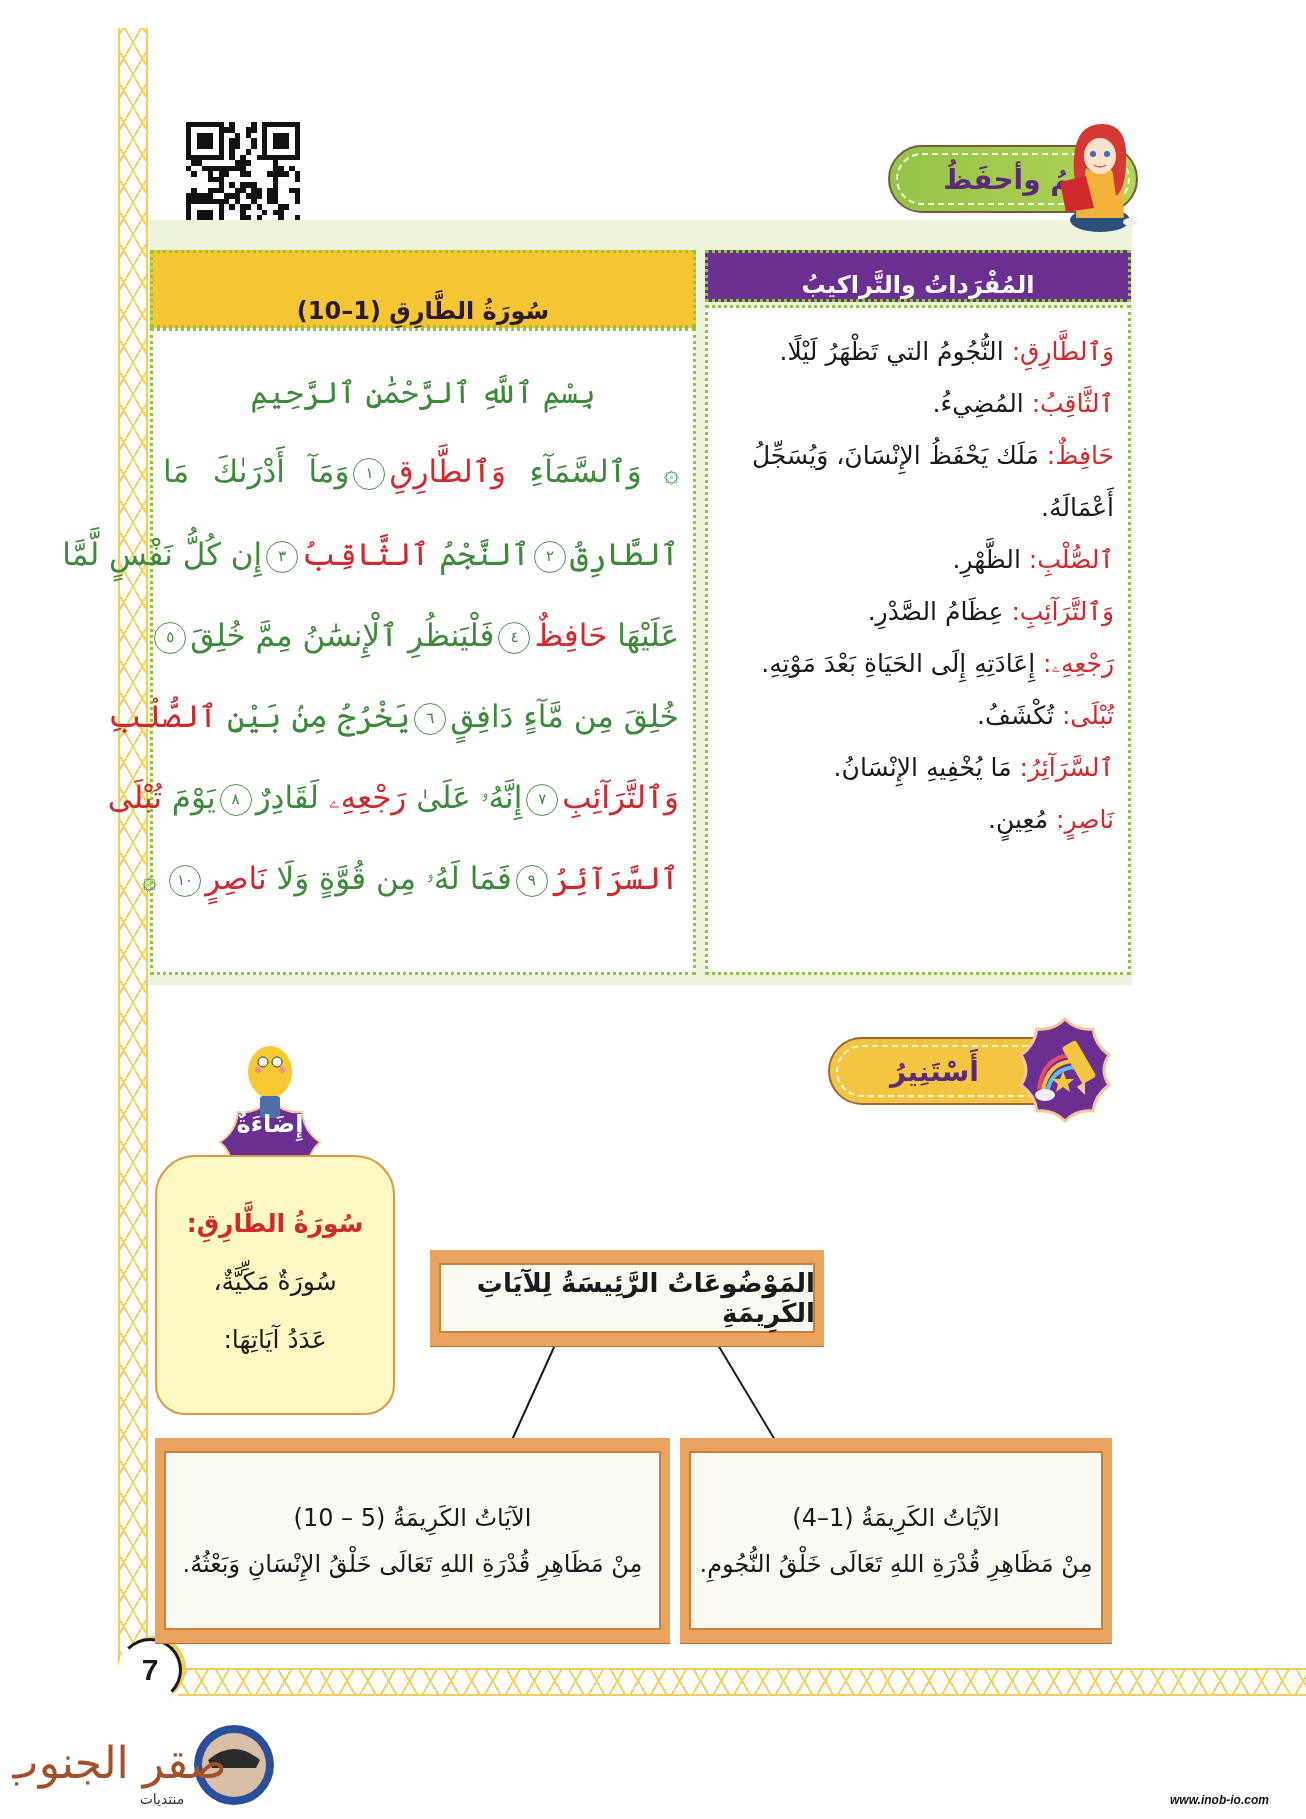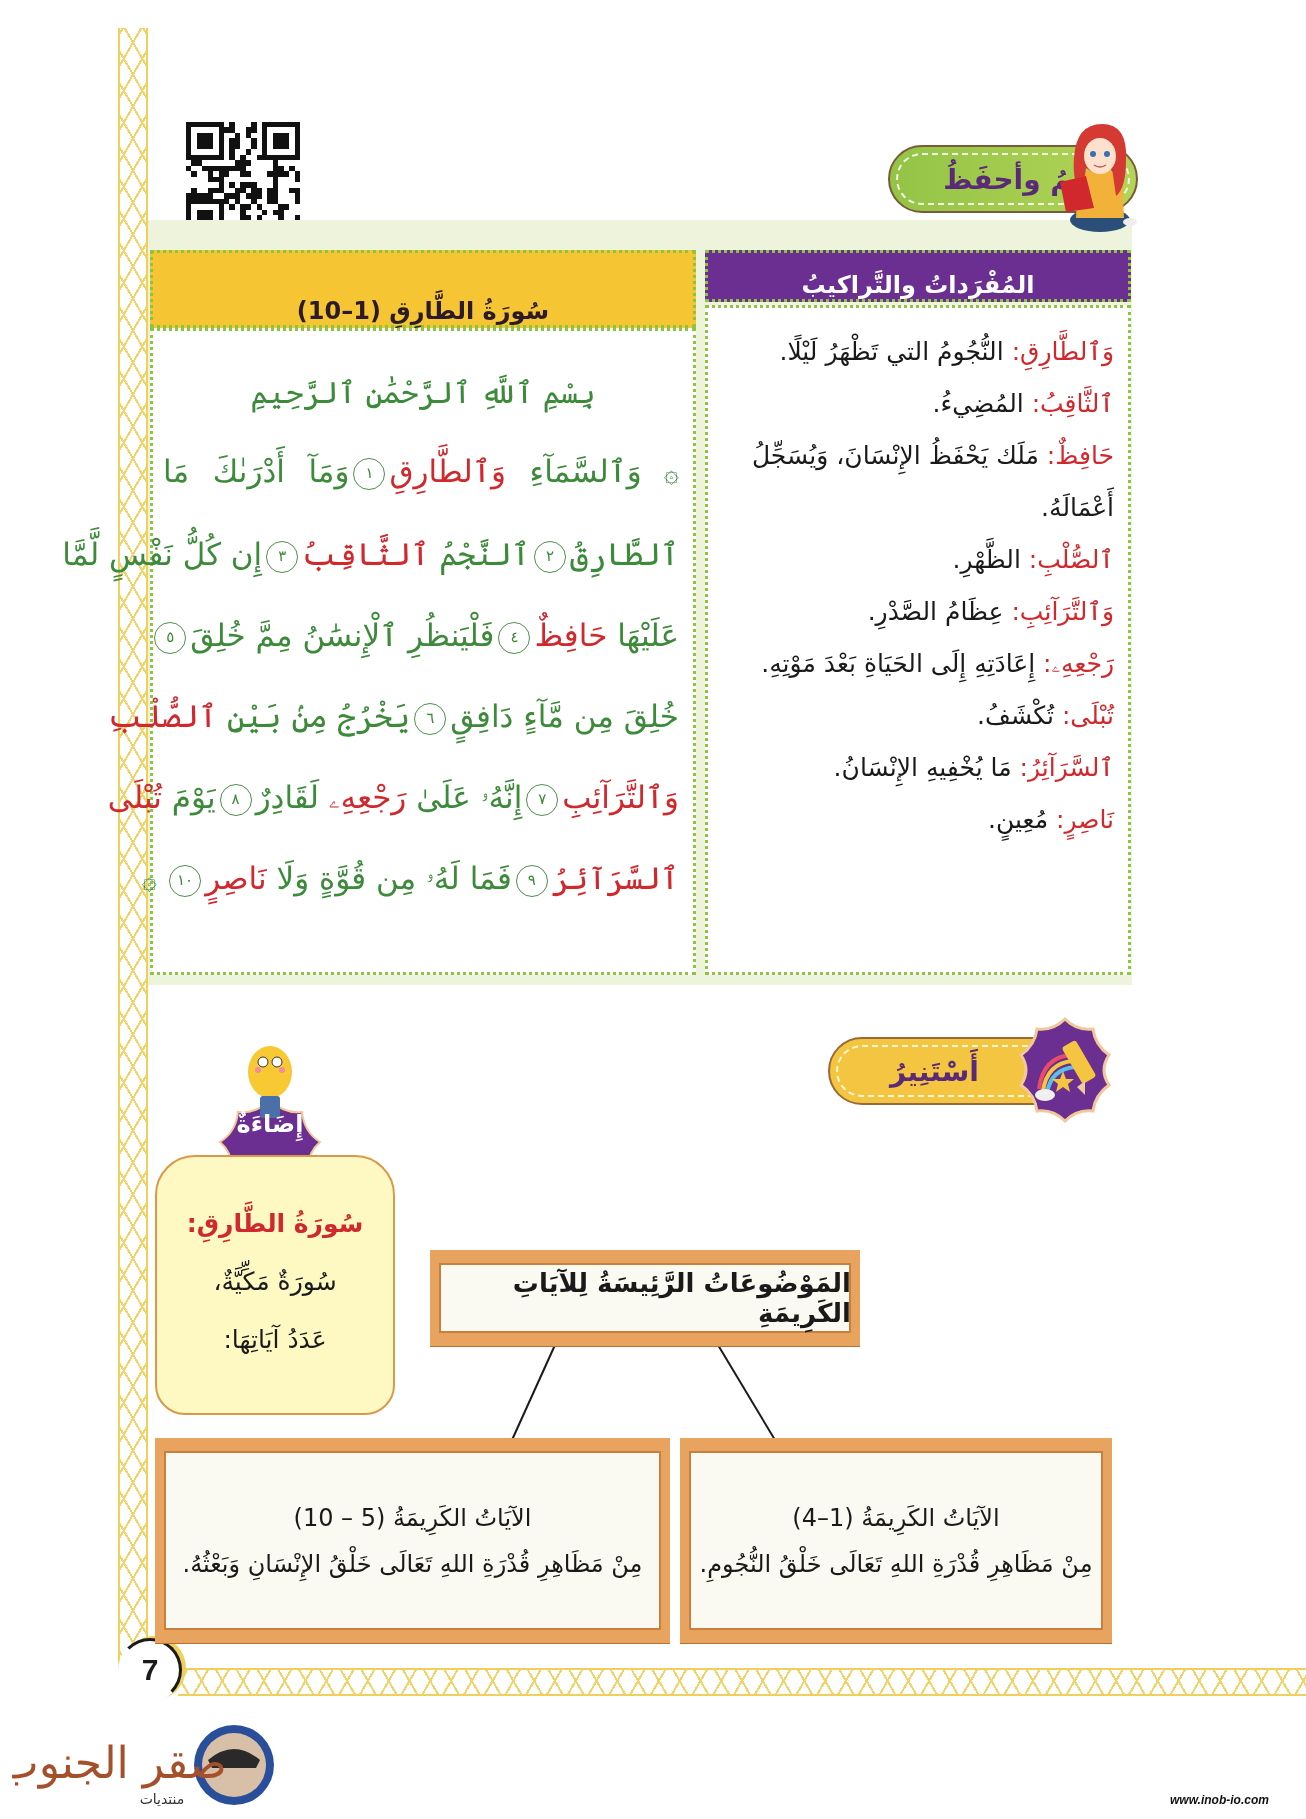--- a/index.html
+++ b/index.html
@@ -66,21 +66,21 @@
   .star-medal { left:1015px; top:1015px; width:100px; height:110px; }
   .light-medal { left:200px; top:1040px; width:140px; height:190px; }
   .info-box { left:155px; top:1155px; width:240px; height:260px; border:2px solid #d89a4a; border-radius:40px 40px 30px 30px;
     box-sizing:border-box; background:#fef9c3; }
   .info-text { position:absolute; left:0; right:0; top:38px; direction:rtl; text-align:center; font-size:25px; line-height:58px; color:#1a1a1a; }
   .info-title { color:#d1282d; font-weight:bold; }
   
   .board { box-sizing:border-box; background:#fbfaf2; border:9px solid #e8a35e;
     border-top-width:13px; border-bottom-width:13px; box-shadow: inset 0 0 0 2px #c97f3d, 0 1px 0 #b7702f;
     display:flex; flex-direction:column; align-items:center; justify-content:center; direction:rtl; color:#1a1a1a; }
-  .board-top { left:430px; top:1250px; width:430px; height:96px; font-size:26px; font-weight:bold;padding-left:28px; }
+  .board-top { left:430px; top:1250px; width:394px; height:96px; font-size:26px; font-weight:bold;padding-left:28px; }
   .board-left { left:155px; top:1438px; width:515px; height:205px; font-size:24px; line-height:46px; }
   .board-right { left:680px; top:1438px; width:432px; height:205px; font-size:24px; line-height:46px; }
   .connector { left:0; top:0; width:1306px; height:1819px; pointer-events:none; }
   
   .logo { left:12px; top:1720px; width:265px; height:90px; }
   .url { left:1170px; top:1793px; font-family:"Liberation Sans", sans-serif; font-weight:bold; font-style:italic; font-size:12px; color:#111; }
 </style>
 </head>
 <body>
 

